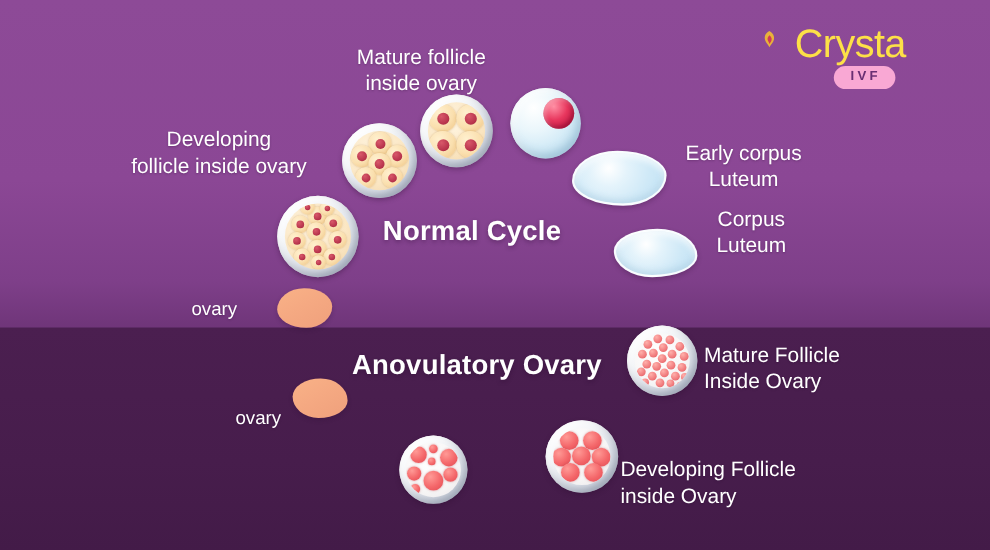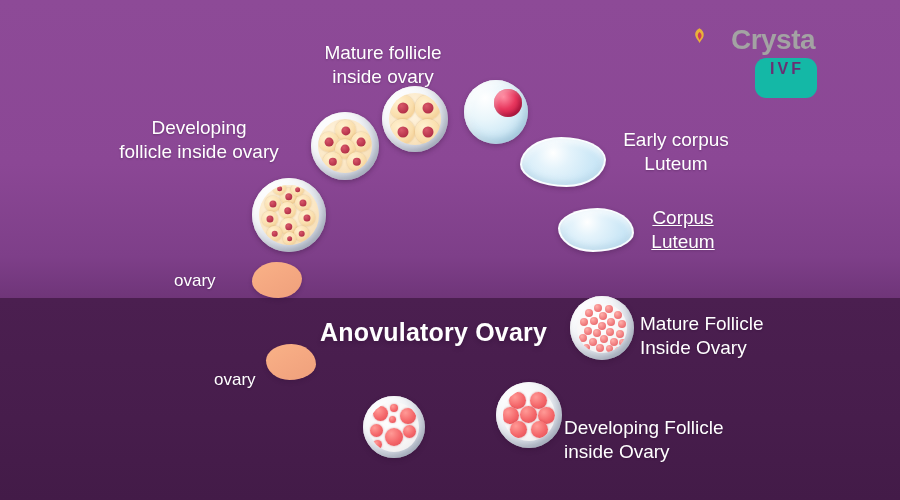--- a/index.html
+++ b/index.html
@@ -30,43 +30,43 @@
   }
   
   .logo {
     position: absolute;
     right: 42px;
     top: 20px;
     text-align: center;
     width: 170px;
   }
   .logo-word {
-    font-size: 28px;
-    font-weight: bold;
-    color: #a3a3a3;
+    font-size: 36px;
+    font-weight: normal;
+    color: #fde047;
     letter-spacing: -0.5px;
     line-height: 40px;
     position: relative;
     display: inline-block;
   }
   .logo-mark {
     position: absolute;
     left: 3px;
     top: 7px;
     width: 17px;
     height: 21px;
   }
   .logo-badge {
     display: inline-block;
-    background: #14b8a6;
+    background: #f9a8d4;
     color: #6a2f73;
-    font-size: 16px;
+    font-size: 12px;
     font-weight: bold;
     letter-spacing: 3px;
-    padding: 2px 13px 20px 15px;
+    padding: 2px 13px 5px 15px;
     border-radius: 11px;
     margin-top: -3px;
     margin-left: 26px;
   }
   
   .label {
     position: absolute;
     color: #ffffff;
     font-size: 19px;
     line-height: 24px;
@@ -175,32 +175,33 @@
 
   <div class="logo">
     <div class="logo-word">Crysta</div>
     <svg class="logo-mark" viewBox="0 0 17 21">
       <path d="M8.5 1.2 C5 3 3.5 6 4.6 9.5 C5.4 12 7.4 13.4 8.5 16 C9.8 13.2 12 12 12.6 9 C13.2 6 11.8 3 8.5 1.2 Z" fill="#e8b23a"></path>
       <path d="M8.5 5 C7 6.4 6.4 8 7 9.7 C7.5 11 8.2 11.8 8.5 13 C9.2 11.6 10.3 10.8 10.5 9.2 C10.7 7.6 10 6.2 8.5 5 Z" fill="#d03a58"></path>
     </svg>
     <div class="logo-badge">IVF</div>
   </div>
 
+  <div class="section-title" style="left:348px; top:196px;">Normal Cycle</div>
 
   <div class="label" style="left:104px; top:116px; text-align:center; width:190px;">Developing
 follicle inside ovary</div>
 
   <div class="label" style="left:307px; top:41px; text-align:center; width:152px;">Mature follicle
 inside ovary</div>
 
 
   <div class="label" style="left:608px; top:128px; text-align:center; width:136px;">Early corpus
 Luteum</div>
 
-  <div class="label" style="left:637px; top:206px; text-align:center; width:92px;text-decoration:underline;">Corpus
+  <div class="label" style="left:637px; top:188px; text-align:center; width:92px;">Corpus
 Luteum</div>
 
   <div class="label small" style="left:174px; top:270px;">ovary</div>
 
   <div class="ovary-blob" style="left:252px; top:262px; width:50px; height:36px;
        border-radius:49% 51% 47% 53% / 54% 46% 54% 46%;"></div>
 
   <div class="follicle" style="left:252px; top:178px; width:74px; height:74px;">
     <div class="foll-shell"></div>
     <div class="foll-inner warm" style="left:7px; top:7px; width:60px; height:60px;">

